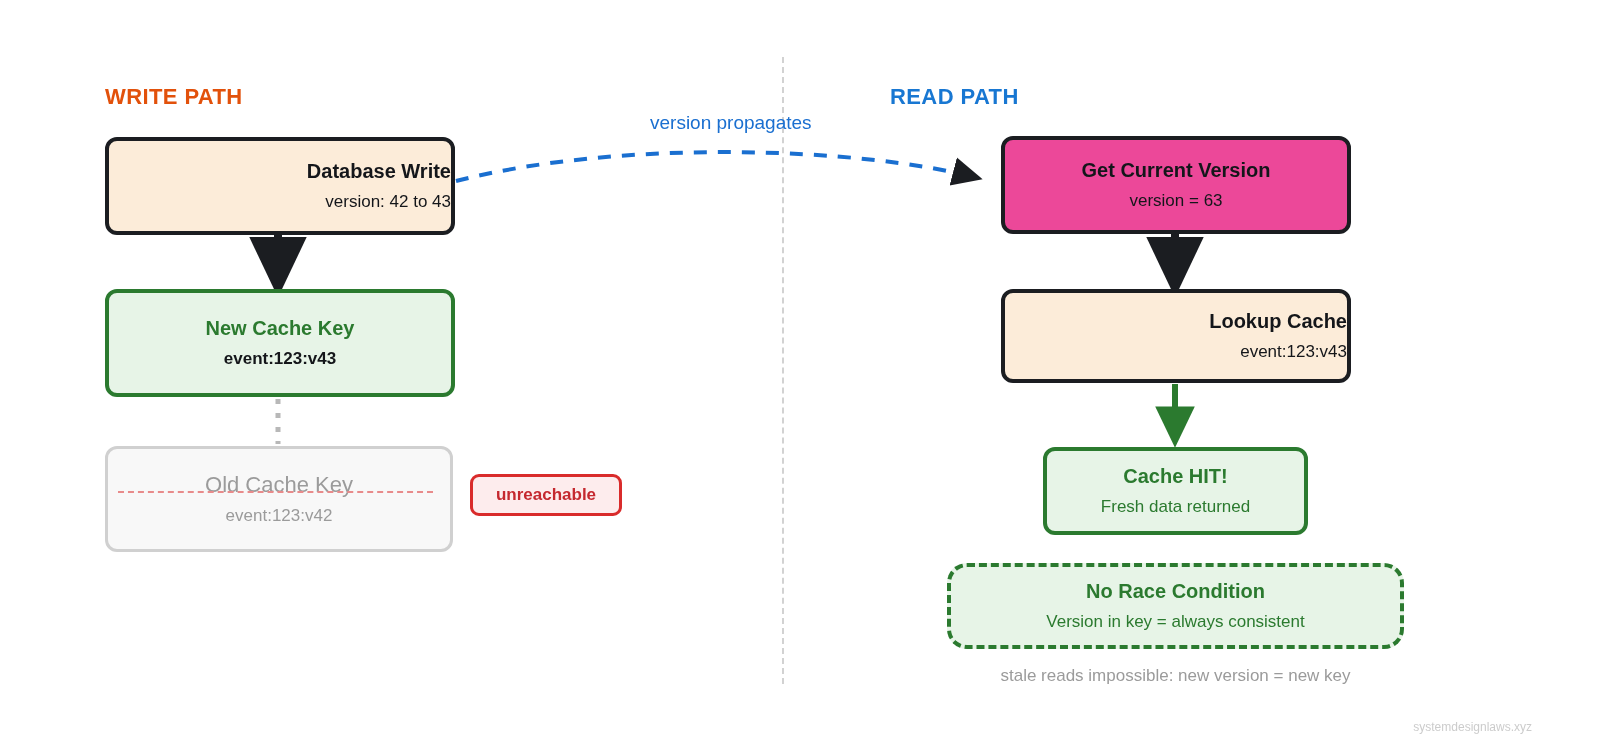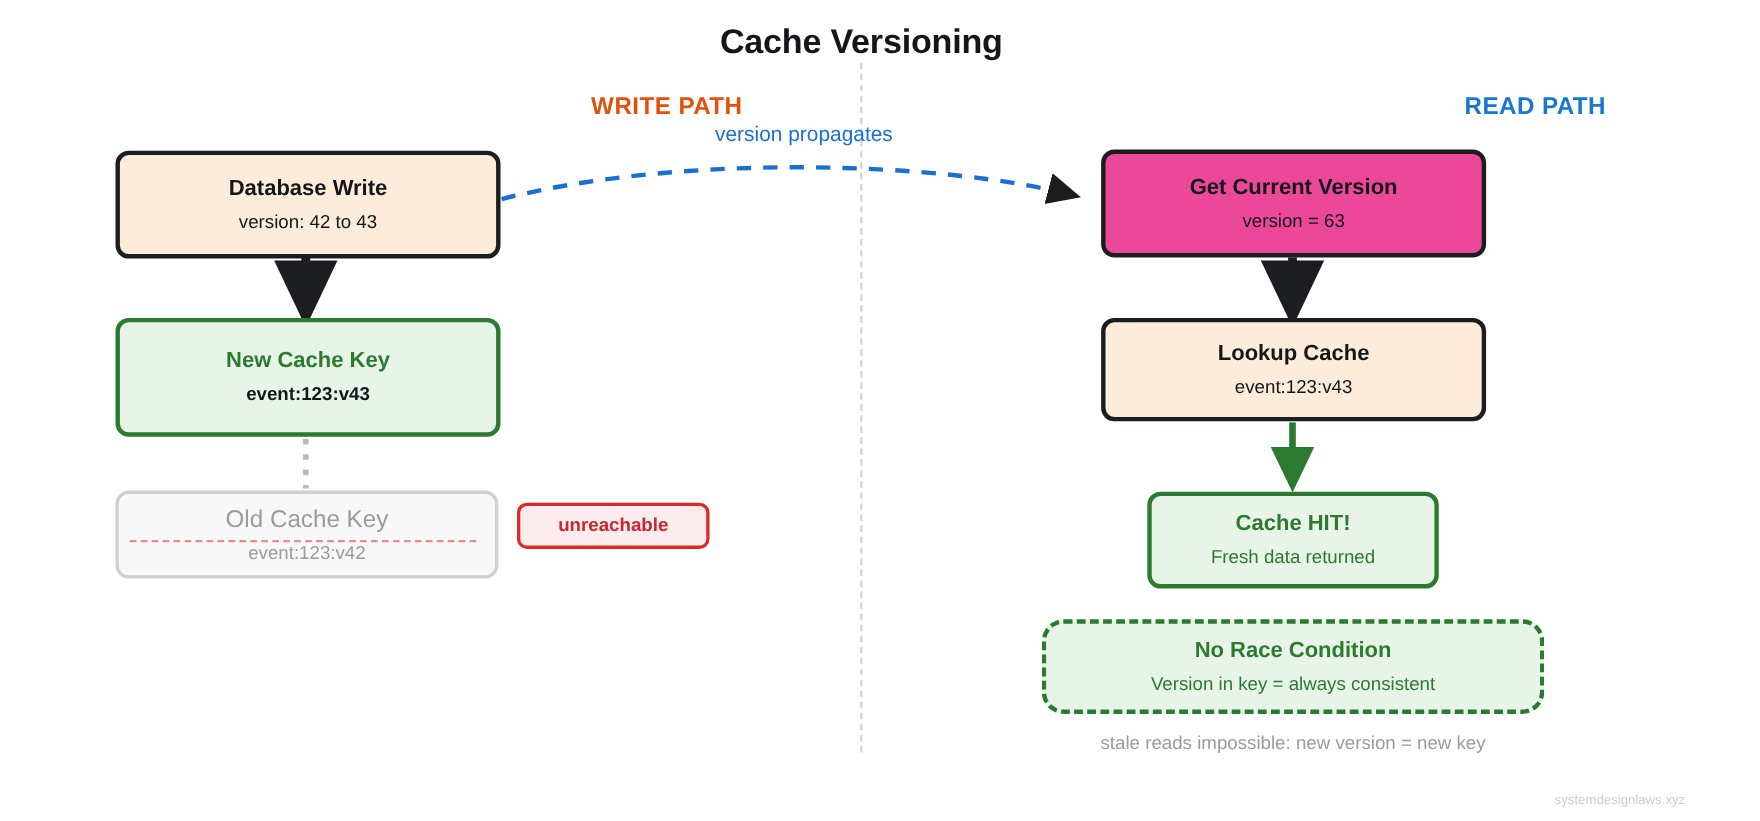--- a/index.html
+++ b/index.html
@@ -31,21 +31,21 @@
     color: #14161a;
     letter-spacing: -0.2px;
   }
 
   
   .col-label {
     position: absolute;
     font-size: 22px;
     font-weight: bold;
     letter-spacing: 0.4px;
-    text-align: right;
+    text-align: left;
   }
   .col-label.write {
     left: 105px;
     top: 84px;
     width: 570px;
     color: #e2510b;
   }
   .col-label.read {
     left: 890px;
     top: 84px;
@@ -82,20 +82,21 @@
     font-size: 17px;
     line-height: 1.3;
     margin-top: 7px;
   }
 
   
   .box-dark-orange {
     background: #fcecd9;
     border: 4px solid #1b1d21;
     border-radius: 12px;
+    align-items: flex-end;
   }
   .box-dark-orange .title { color: #14161a; }
   .box-dark-orange .sub   { color: #14161a; }
 
   .box-dark-blue {
     background: #ec4899;
     border: 4px solid #1b1d21;
     border-radius: 12px;
   }
   .box-dark-blue .title { color: #14161a; }
@@ -188,21 +189,20 @@
     color: #1a6fd0;
     font-size: 19px;
     white-space: nowrap;
   }
 </style>
 </head>
 <body>
 
 <div id="canvas">
 
-  <div class="page-title">Cache Versioning</div>
 
   <div class="col-label write">WRITE PATH</div>
   <div class="col-label read">READ PATH</div>
 
   <div class="divider"></div>
 
   <svg id="connectors" viewBox="0 0 1600 746">
     <defs>
       <marker id="arrow-black" markerWidth="10" markerHeight="10" refX="6.4" refY="4" orient="auto" markerUnits="strokeWidth">
         <path d="M0,0.4 L7.6,4 L0,7.6 z" fill="#1b1d21"></path>
@@ -238,27 +238,27 @@
   <div class="node box-dark-orange" style="left:105px; top:137px; width:350px; height:98px;">
     <div class="title">Database Write</div>
     <div class="sub">version: 42 to 43</div>
   </div>
 
   <div class="node box-green" style="left:105px; top:289px; width:350px; height:108px;">
     <div class="title">New Cache Key</div>
     <div class="sub" style="font-weight:bold;">event:123:v43</div>
   </div>
 
-  <div class="node box-gray" style="left:105px; top:446px; width:348px; height:80px;">
+  <div class="node box-gray" style="left:105px; top:446px; width:348px; height:106px;">
     <div class="title">Old Cache Key</div>
     <div class="sub">event:123:v42</div>
   </div>
   <div class="strike"></div>
 
-  <div class="badge" style="left:470px; top:457px; width:175px; height:42px;">
+  <div class="badge" style="left:470px; top:474px; width:152px; height:42px;">
     <span>unreachable</span>
   </div>
 
 
   <div class="node box-dark-blue" style="left:1001px; top:136px; width:350px; height:98px;">
     <div class="title">Get Current Version</div>
     <div class="sub">version = 63</div>
   </div>
 
   <div class="node box-dark-orange" style="left:1001px; top:289px; width:350px; height:94px;">

